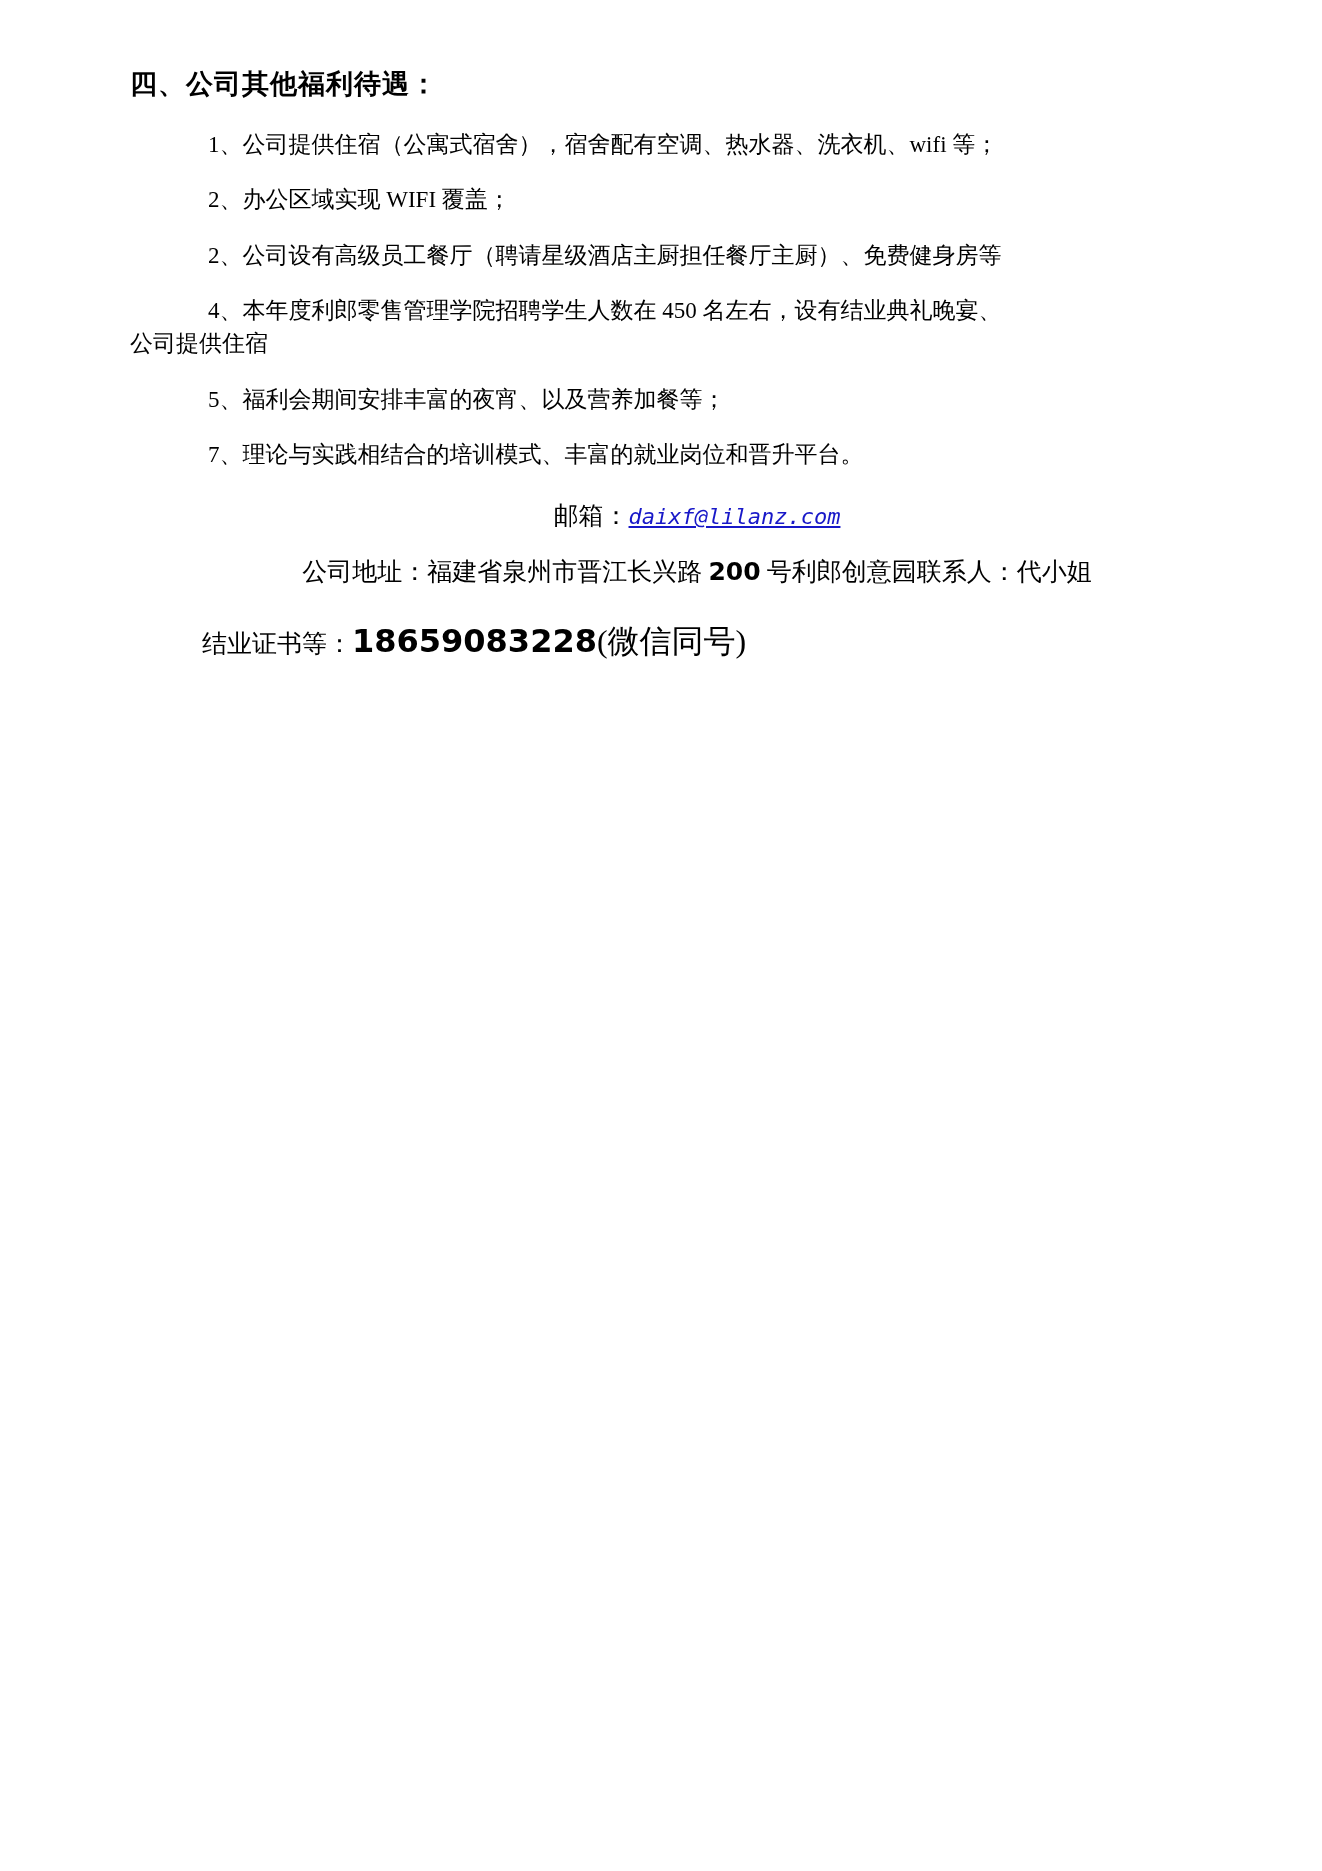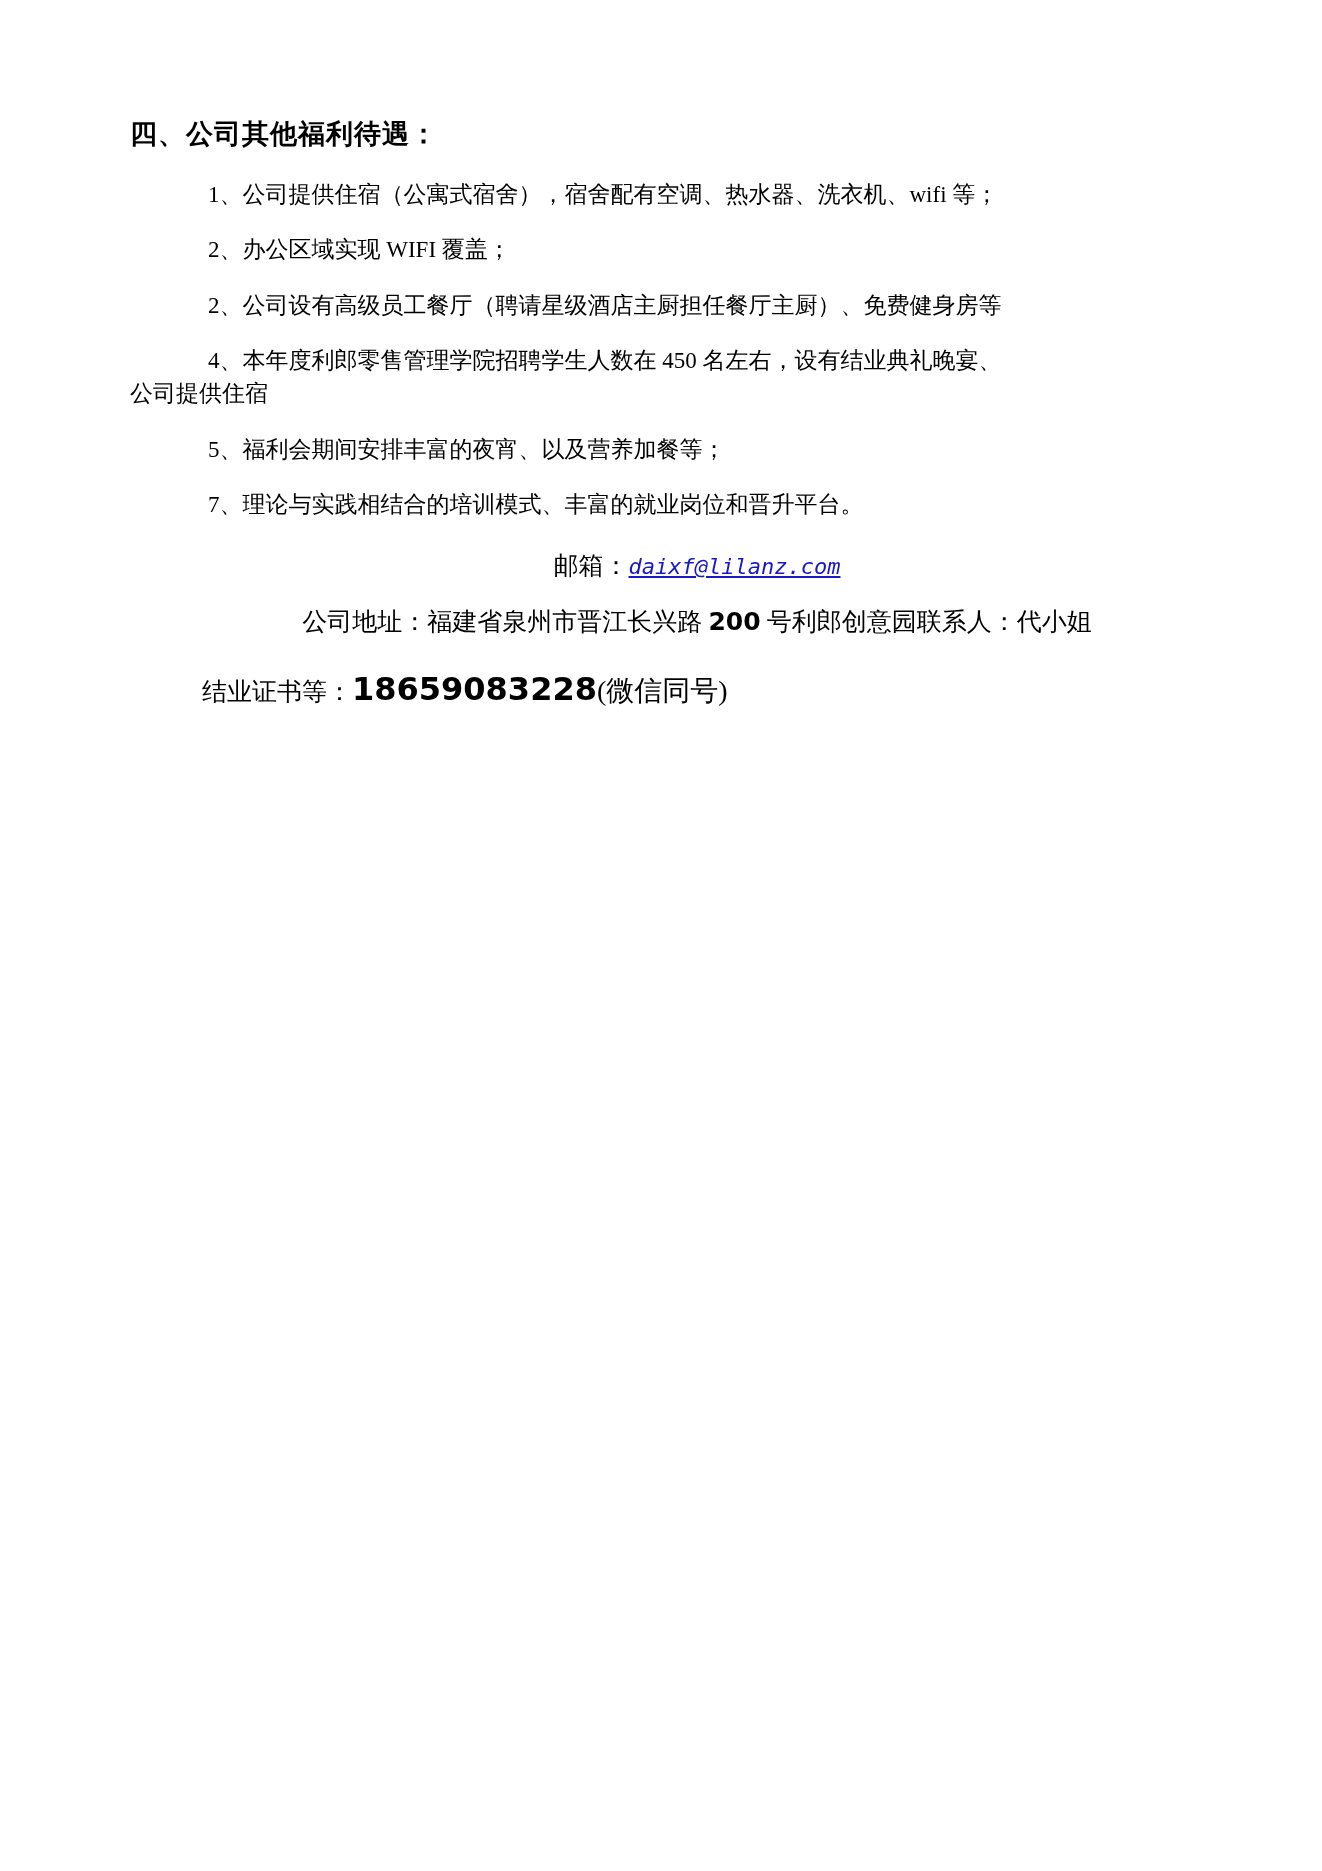--- a/index.html
+++ b/index.html
@@ -13,21 +13,21 @@
     font-family: "Liberation Serif", "DejaVu Serif", serif;
     color: #000000;
     position: relative;
     overflow: hidden;
   }
   .page {
     position: relative;
     width: 1322px;
     height: 1620px;
     box-sizing: border-box;
-    padding: 116px 130px 0 130px;
+    padding: 66px 130px 0 130px;
   }
   .doc-heading {
     font-family: "DejaVu Serif", "Liberation Serif", serif;
     font-weight: bold;
     font-size: 27px;
     letter-spacing: 1px;
     margin: 0 0 26px 0;
     padding-left: 0px;
   }
   .list {
@@ -75,21 +75,21 @@
   .contact-phone {
     font-size: 25px;
     margin-top: 30px;
   }
   .contact-phone .num {
     font-family: "DejaVu Sans", "Liberation Sans", sans-serif;
     font-weight: bold;
     font-size: 32px;
   }
   .contact-phone .suffix {
-    font-size: 28px;
+    font-size: 32px;
   }
   .num-inline {
     font-family: "DejaVu Sans", "Liberation Sans", sans-serif;
     font-weight: bold;
     margin-top: 9px;
   }
 </style>
 </head>
 <body>
 

